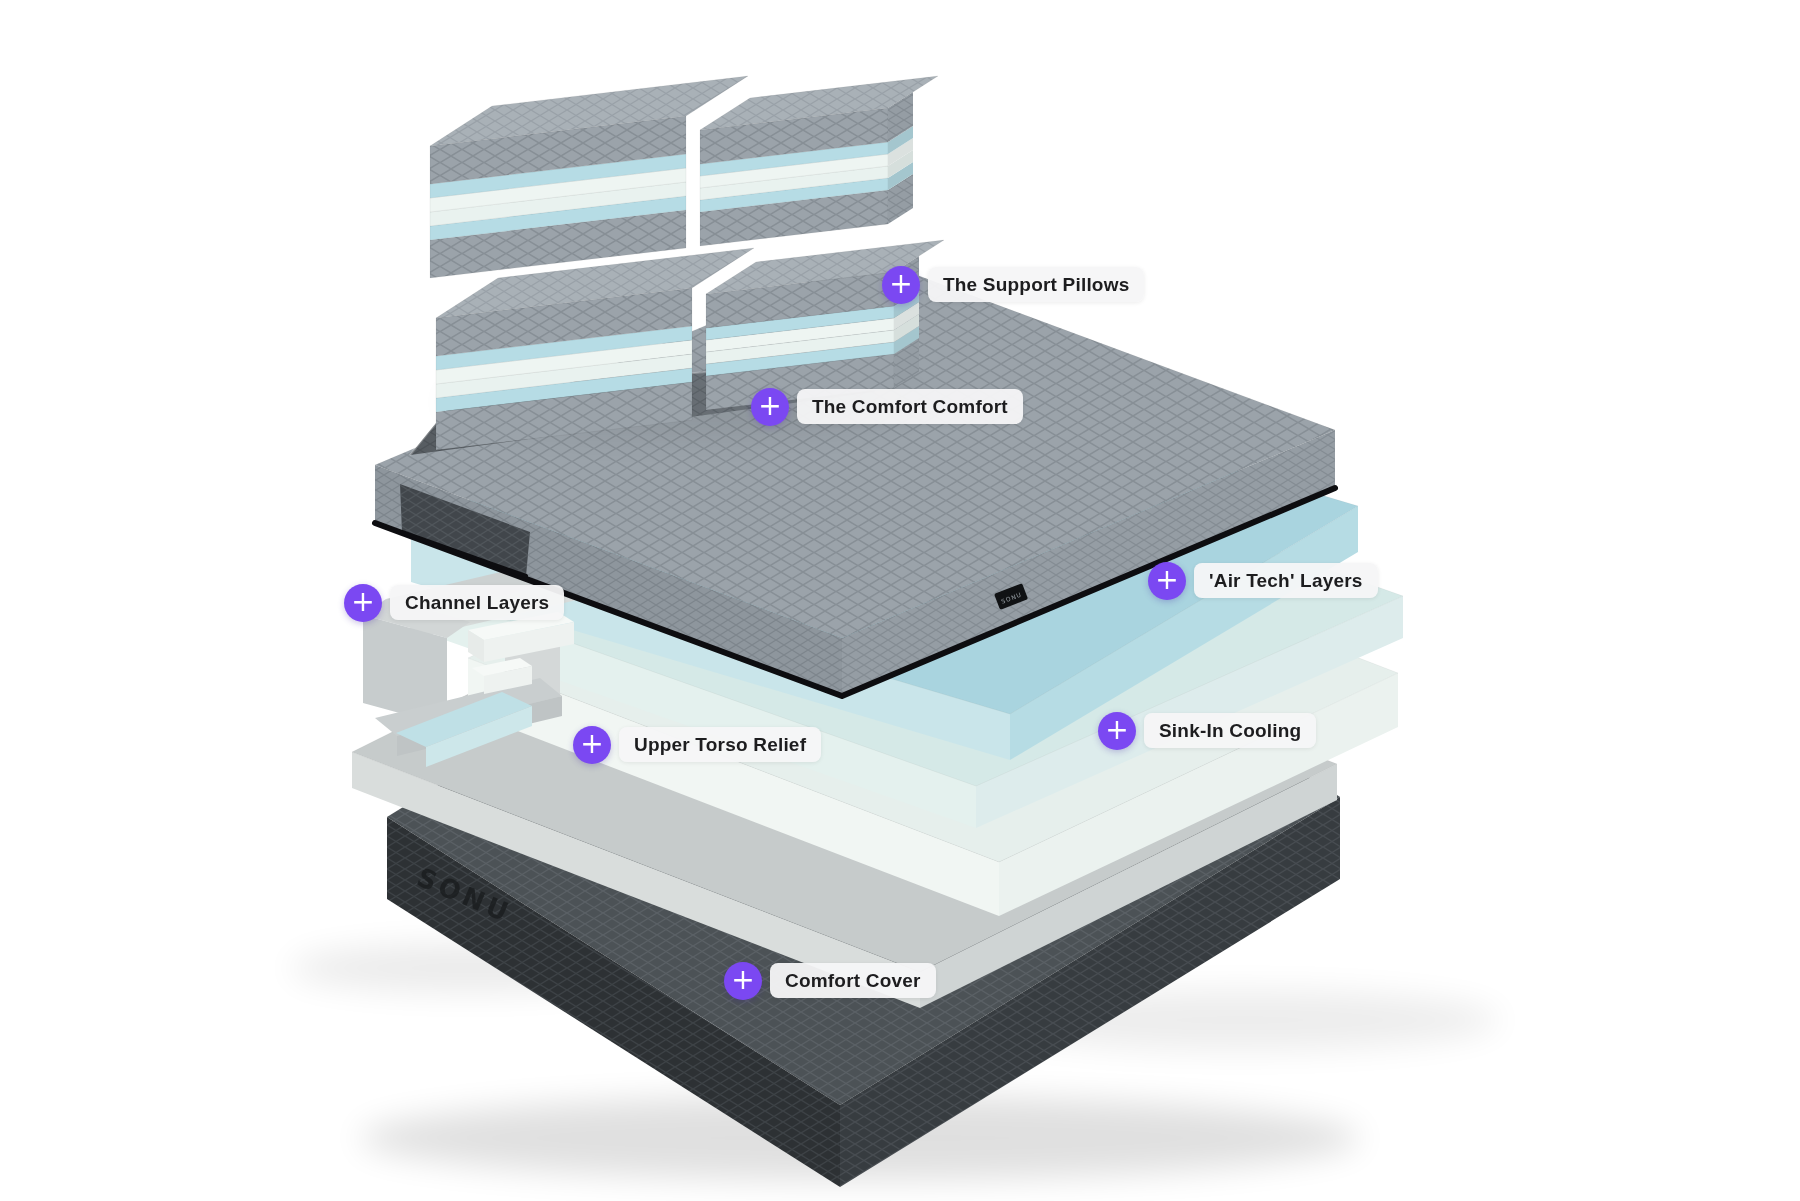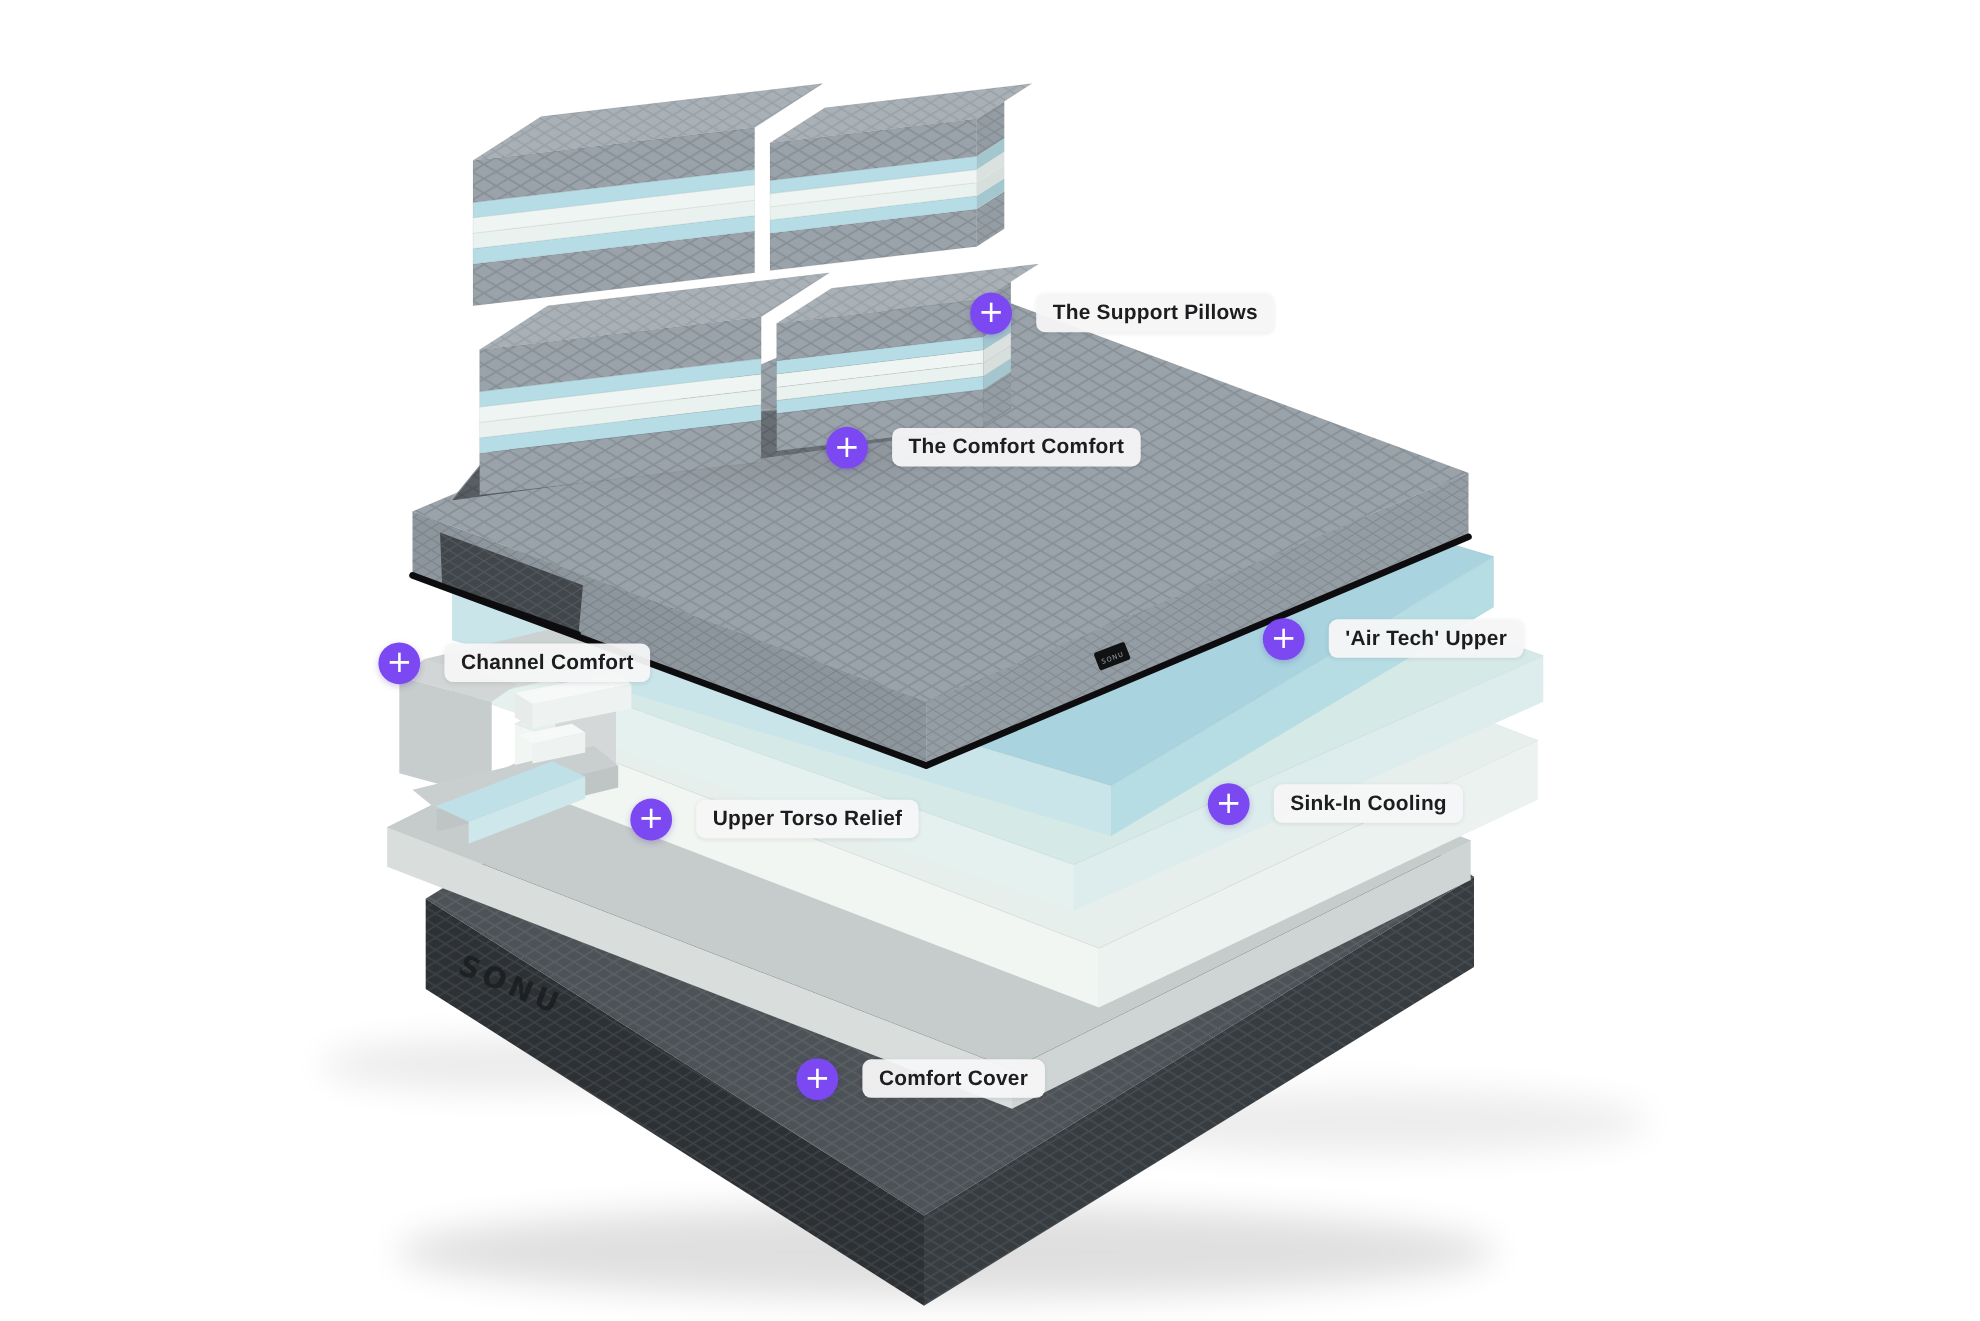--- a/index.html
+++ b/index.html
@@ -6,21 +6,21 @@
   .stage{position:relative;width:1800px;height:1201px;background:#ffffff;overflow:hidden;
          font-family:"Liberation Sans", sans-serif;}
   .stage svg{position:absolute;left:0;top:0;}
   .hotspot{position:absolute;display:flex;align-items:flex-start;}
   .plus{width:38px;height:38px;border-radius:50%;border:none;cursor:pointer;
         display:flex;align-items:center;justify-content:center;
         color:#ffffff;font-size:28px;font-weight:400;line-height:1;
         font-family:"DejaVu Sans", sans-serif;
         box-shadow:0 2px 6px rgba(60,30,160,0.25);padding:0;}
   .plus span{display:block;margin-top:-3px;}
-  .chip{position:absolute;left:60px;top:1px;height:35px;line-height:35px;
+  .chip{position:absolute;left:46px;top:1px;height:35px;line-height:35px;
         padding:0 15px;border-radius:8px;white-space:nowrap;
         font-size:19px;font-weight:600;letter-spacing:0.2px;color:#1d1d1f;
         background:rgba(246,246,247,0.95);box-shadow:0 1px 4px rgba(0,0,0,0.08);}
 </style>
 </head>
 <body>
 
 <div class="stage">
 
   <svg id="scene" width="1800" height="1201" viewBox="0 0 1800 1201">
@@ -194,27 +194,27 @@
   <div class="hotspot" style="left:751px;top:388px;">
     <button class="plus" style="background: rgb(123, 72, 242);">
         <span>+</span>
       </button>
     <div class="chip">The Comfort Comfort</div>
   </div>
   <div class="hotspot" style="left:1148px;top:562px;">
     <button class="plus" style="background: rgb(123, 72, 242);">
         <span>+</span>
       </button>
-    <div class="chip">'Air Tech' Upper</div>
+    <div class="chip">'Air Tech' Layers</div>
   </div>
   <div class="hotspot" style="left:344px;top:584px;">
     <button class="plus" style="background: rgb(123, 72, 242);">
         <span>+</span>
       </button>
-    <div class="chip">Channel Comfort</div>
+    <div class="chip">Channel Layers</div>
   </div>
   <div class="hotspot" style="left:573px;top:726px;">
     <button class="plus" style="background: rgb(123, 72, 242);">
         <span>+</span>
       </button>
     <div class="chip">Upper Torso Relief</div>
   </div>
   <div class="hotspot" style="left:1098px;top:712px;">
     <button class="plus" style="background: rgb(123, 72, 242);">
         <span>+</span>

